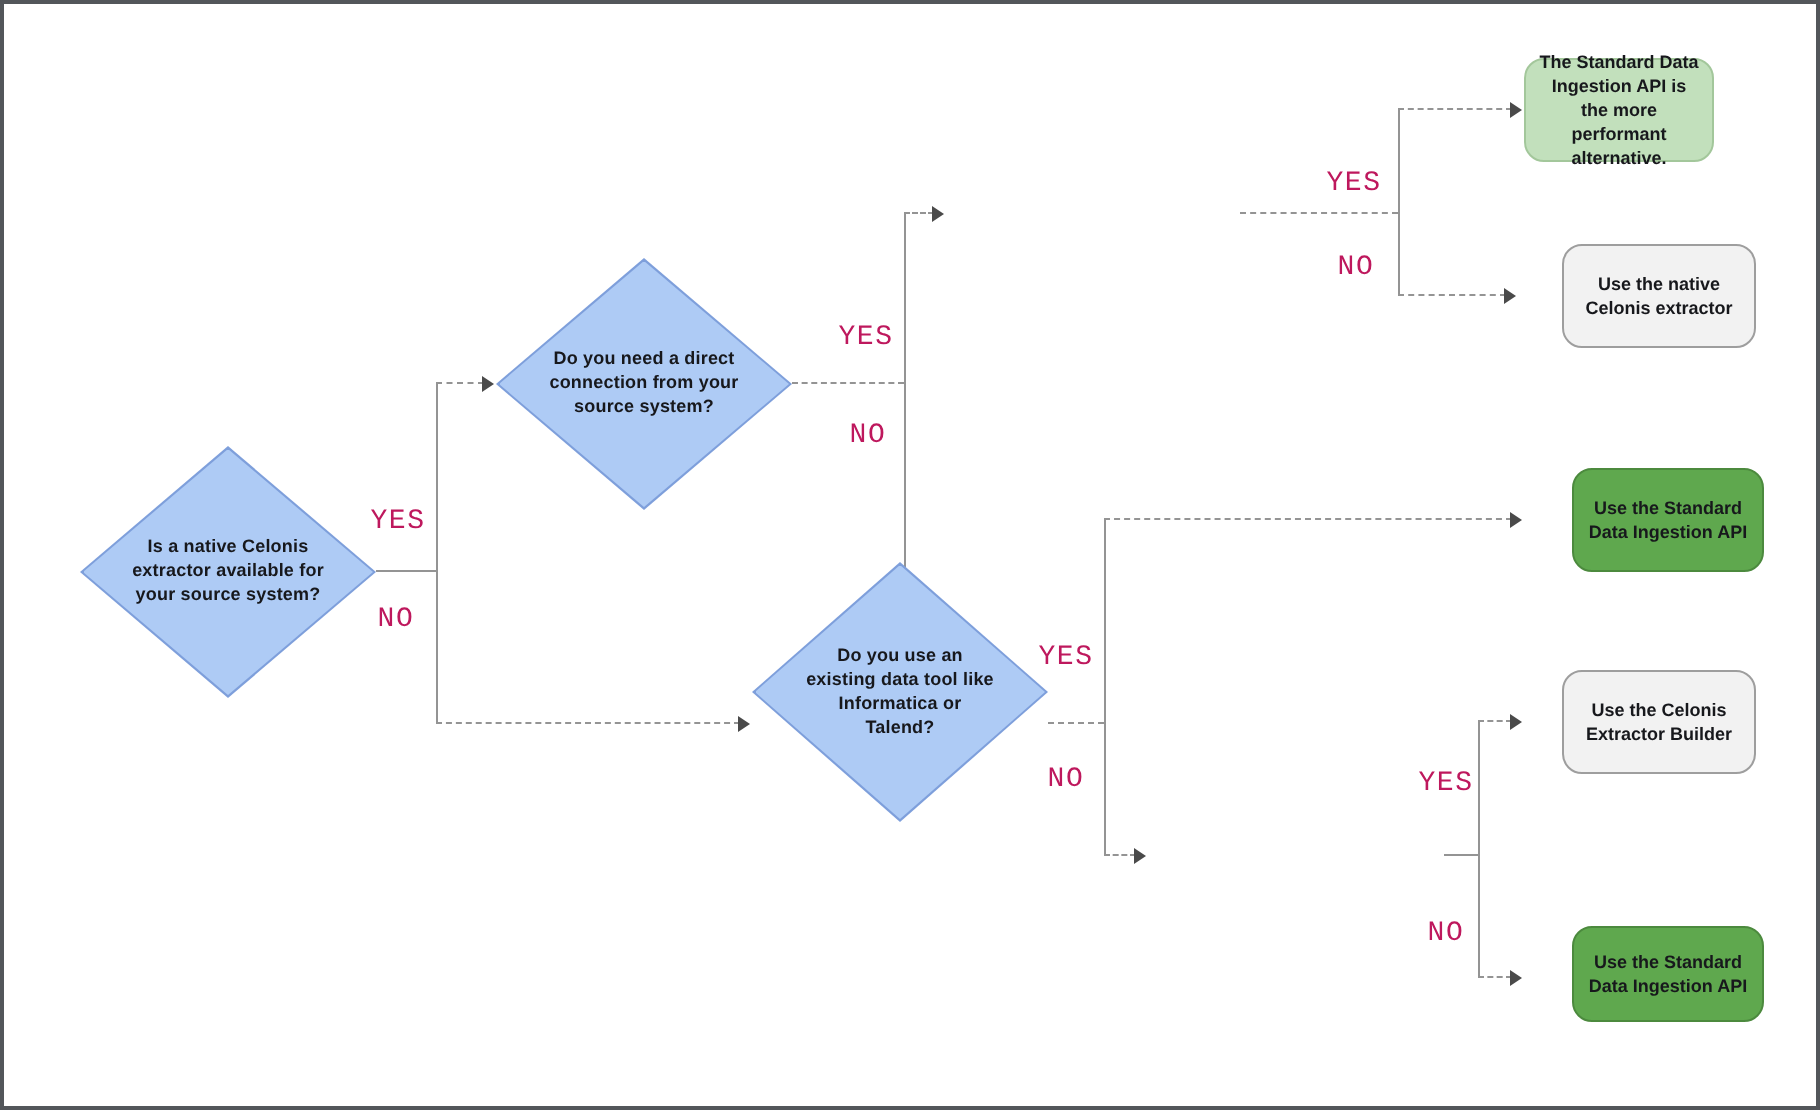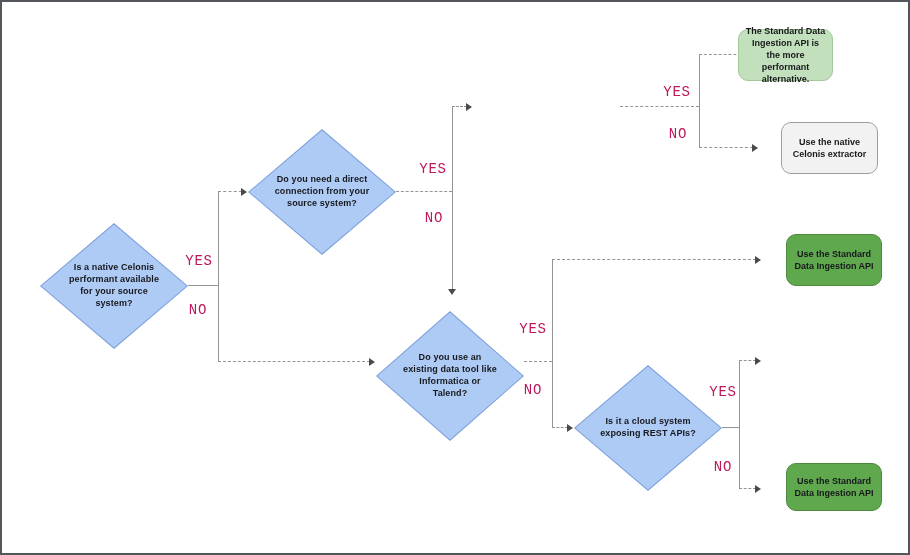--- a/index.html
+++ b/index.html
@@ -92,44 +92,42 @@
   <div class="h-line dotted" style="left:737px;top:358px;width:17px;"></div>
   <div class="arrow-right" style="left:753px;top:355px;"></div>
   <div class="h-line dotted" style="left:737px;top:486px;width:17px;"></div>
   <div class="arrow-right" style="left:753px;top:483px;"></div>
   <div class="edge-label" style="left:721px;top:390px;">YES</div>
   <div class="edge-label" style="left:721px;top:465px;">NO</div>
 
   <div class="diamond" style="left:38px;top:221px;width:148px;height:126px;">
     <div class="shape-border"></div>
     <div class="shape-fill"></div>
-    <div class="dlabel">Is a native Celonis performant available for your source system?</div>
+    <div class="dlabel">Is a native Celonis extractor available for your source system?</div>
   </div>
   <div class="diamond" style="left:246px;top:127px;width:148px;height:126px;">
     <div class="shape-border"></div>
     <div class="shape-fill"></div>
     <div class="dlabel">Do you need a direct connection from your source system?</div>
   </div>
-  <div class="diamond" style="left:374px;top:309px;width:148px;height:130px;">
+  <div class="diamond" style="left:374px;top:279px;width:148px;height:130px;">
     <div class="shape-border"></div>
     <div class="shape-fill"></div>
     <div class="dlabel">Do you use an existing data tool like Informatica or Talend?</div>
   </div>
-  <div class="diamond" style="left:572px;top:363px;width:148px;height:126px;">
-    <div class="shape-border"></div>
-    <div class="shape-fill"></div>
-    <div class="dlabel">Is it a cloud system exposing REST APIs?</div>
-  </div>
 
-  <div class="outcome light-green" style="left:736px;top:27px;width:95px;height:52px;">
+  <div class="outcome light-green" style="left:760px;top:27px;width:95px;height:52px;">
     <span>The Standard Data Ingestion API is the more performant alternative.</span>
   </div>
   <div class="outcome gray" style="left:757px;top:120px;width:97px;height:52px;">
     <span>Use the native Celonis extractor</span>
   </div>
   <div class="outcome green" style="left:760px;top:232px;width:96px;height:52px;">
     <span>Use the Standard Data Ingestion API</span>
   </div>
+  <div class="outcome gray" style="left:757px;top:333px;width:97px;height:52px;">
+    <span>Use the Celonis Extractor Builder</span>
+  </div>
   <div class="outcome green" style="left:760px;top:461px;width:96px;height:48px;">
     <span>Use the Standard Data Ingestion API</span>
   </div>
 
 </div>
 
 </body></html>

